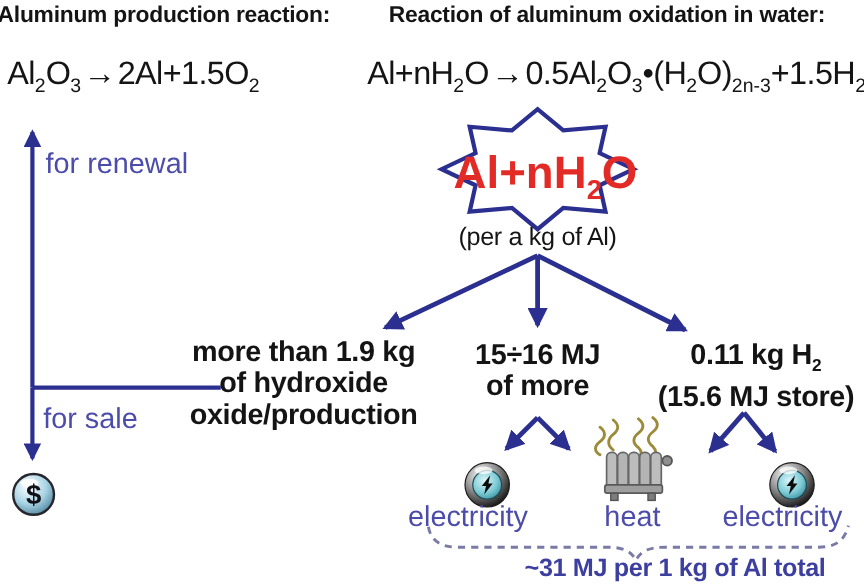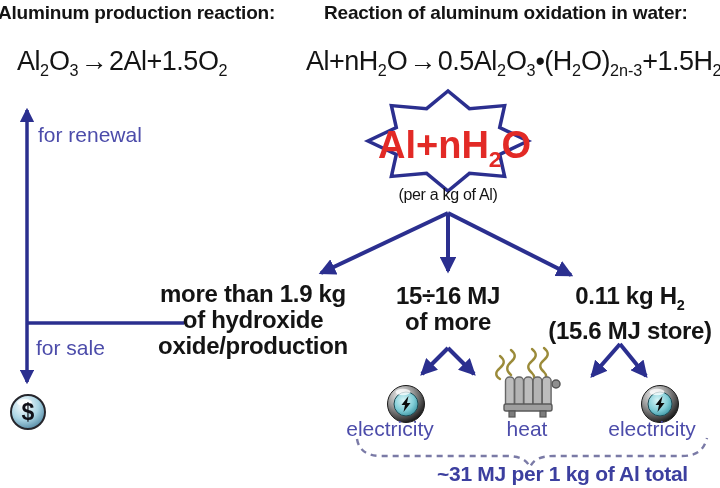--- a/index.html
+++ b/index.html
@@ -7,23 +7,23 @@
     position:relative;width:720px;height:488px;background:#ffffff;
     font-family:"Liberation Sans",sans-serif;overflow:hidden;
   }
   .abs{position:absolute;}
   svg.layer{position:absolute;left:0;top:0;}
   .hdr{font-size:19px;font-weight:bold;color:#141414;white-space:nowrap;letter-spacing:-0.2px;}
   .formula{font-size:27px;color:#141414;white-space:nowrap;letter-spacing:-0.5px;}
   .formula sub, .starlbl sub, .blk sub{font-size:60%;letter-spacing:0;}
   .arr{font-weight:bold;padding:0 2px;}
   .blk{font-size:24px;font-weight:bold;color:#141414;text-align:center;line-height:26px;letter-spacing:-0.3px;}
-  .bluelbl{font-size:21px;color:#4c4caa;white-space:nowrap;}
+  .bluelbl{font-size:24px;color:#4c4caa;white-space:nowrap;}
   .starlbl{font-size:38px;font-weight:bold;color:#e22a26;text-align:center;white-space:nowrap;}
-  .perkg{font-size:16px;color:#141414;text-align:center;white-space:nowrap;letter-spacing:-0.3px;}
+  .perkg{font-size:21px;color:#141414;text-align:center;white-space:nowrap;letter-spacing:-0.3px;}
   .total{font-size:21px;font-weight:bold;color:#3c3f9f;text-align:center;white-space:nowrap;letter-spacing:-0.3px;}
 </style>
 </head>
 <body>
 
 <div class="stage">
 
   <svg class="layer" width="720" height="488" viewBox="0 0 720 488">
     <defs>
       <marker id="ah" viewBox="0 0 10 10" refX="8.5" refY="5" markerWidth="4.2" markerHeight="4.2" orient="auto">
@@ -103,21 +103,21 @@
       <ellipse cx="-3.5" cy="-9.5" rx="7.5" ry="3.6" fill="#ffffff" opacity="0.8"></ellipse>
       <text y="8" text-anchor="middle" font-size="23" font-weight="bold" fill="#101018">$</text>
     </g>
 
     <path d="M357,439 C359,451 368,456 381,456 L506,456 C519,456 526,459 530,467 C534,459 541,456 554,456 L682,456 C697,456 704,450 707,438" fill="none" stroke="#7a7aa6" stroke-width="2.4" stroke-dasharray="6 5"></path>
   </svg>
 
   <div class="abs hdr" style="left:-2px;top:2px;">Aluminum production reaction:</div>
   <div class="abs hdr" style="left:324px;top:2px;">Reaction of aluminum oxidation in water:</div>
 
-  <div class="abs formula" style="left:17px;top:46px;"><span>Al</span><sub>2</sub><span>O</span><sub>3</sub><span class="arr">→</span><span>2Al+1.5O</span><sub>2</sub></div>
+  <div class="abs formula" style="left:6px;top:46px;"><span>Al</span><sub>2</sub><span>O</span><sub>3</sub><span class="arr">→</span><span>2Al+1.5O</span><sub>2</sub></div>
   <div class="abs formula" style="left:306px;top:46px;"><span>Al+nH</span><sub>2</sub><span>O</span><span class="arr">→</span><span>0.5Al</span><sub>2</sub><span>O</span><sub>3</sub><span>•(H</span><sub>2</sub><span>O)</span><sub>2n-3</sub><span>+1.5H</span><sub>2</sub></div>
 
   <div class="abs starlbl" style="left:378px;top:124px;width:140px;"><span>Al+nH</span><sub>2</sub><span>O</span></div>
   <div class="abs perkg" style="left:358px;top:186px;width:180px;">(per a kg of Al)</div>
 
   <div class="abs blk" style="left:133px;top:281px;width:240px;">
     <div>more than 1.9 kg</div>
     <div>of hydroxide</div>
     <div>oxide/production</div>
   </div>

